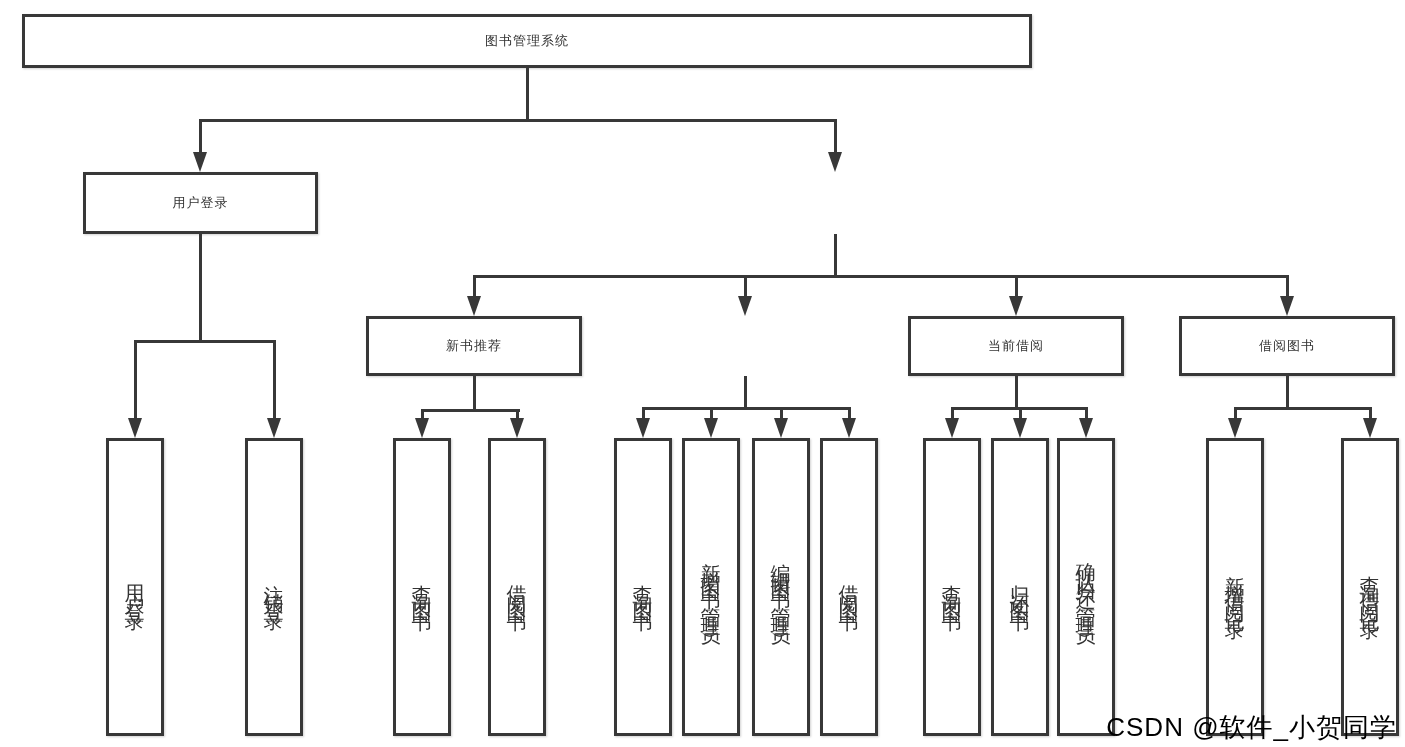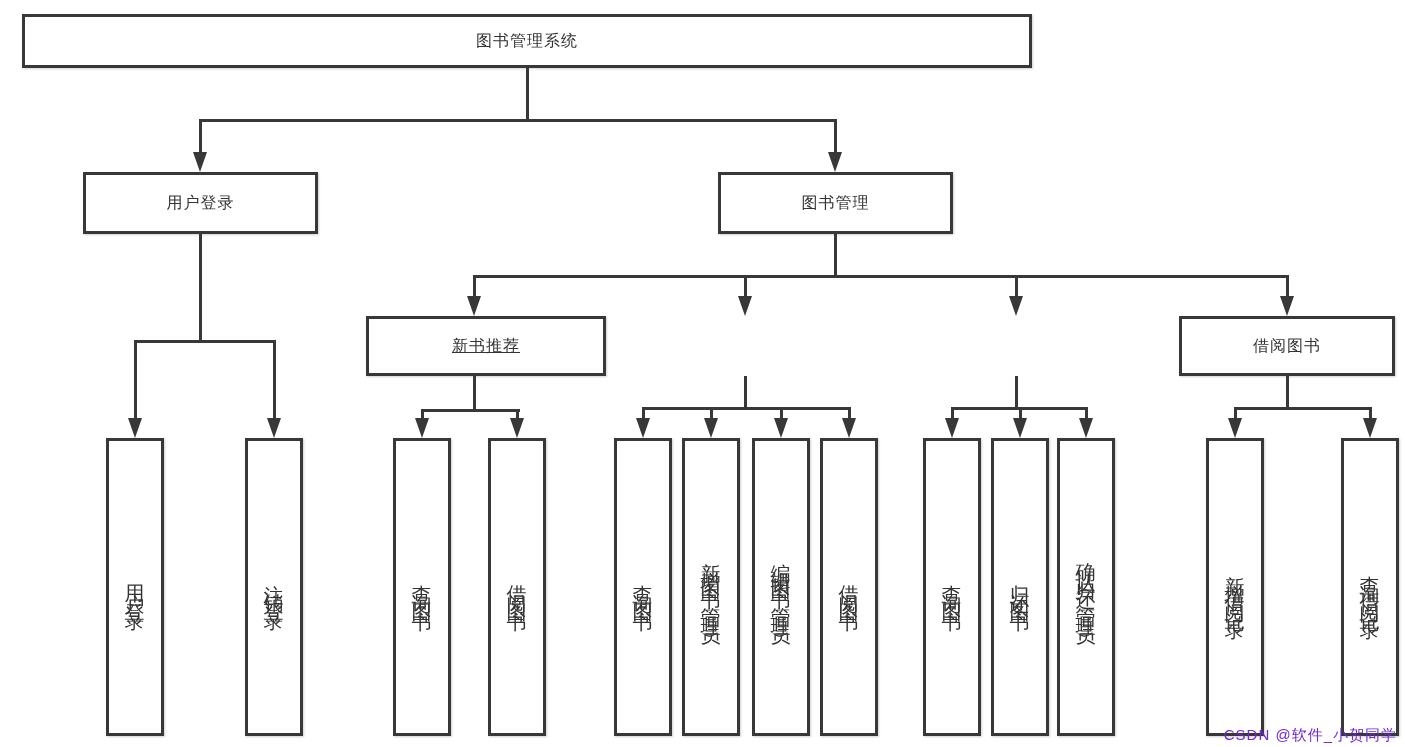--- a/index.html
+++ b/index.html
@@ -12,63 +12,63 @@
   }
   .box{
     position:absolute;
     box-sizing:border-box;
     border:3px solid #383838;
     background:#ffffff;
     display:flex;align-items:center;justify-content:center;
     color:#333333;
     box-shadow:1px 1px 2px rgba(0,0,0,0.18);
   }
-  .box-h{font-size:16px;letter-spacing:1px;}
+  .box-h{font-size:13px;letter-spacing:1px;}
   .box-v span{
     writing-mode:vertical-rl;
     text-orientation:mixed;
     font-size:20px;
     letter-spacing:9px;
     line-height:1;
     color:#333333;
   }
   .ln{position:absolute;background:#383838;}
   .ar{
     position:absolute;width:0;height:0;
     border-left:7px solid transparent;
     border-right:7px solid transparent;
     border-top:20px solid #383838;
   }
   #watermark{
     position:absolute;
     right:8px;bottom:2px;
-    font-size:15px;
-    color:#6d28d9;
+    font-size:26px;
+    color:#000000;
     letter-spacing:1px;
     white-space:nowrap;
   }
 </style>
 </head>
 <body>
 
 <div id="canvas">
 
   <div class="box box-h" style="left:22px;top:14px;width:1010px;height:54px;">
     <span>图书管理系统</span>
   </div>
 
   <div class="box box-h" style="left:83px;top:172px;width:235px;height:62px;">
     <span>用户登录</span>
   </div>
-  <div class="box box-h" style="left:718px;top:172px;width:235px;height:62px;">
-    <span>图书管理</span>
+
+  <div class="box box-h" style="left:366px;top:316px;width:216px;height:60px;">
+    <span>新书推荐</span>
   </div>
-
-  <div class="box box-h" style="left:366px;top:316px;width:240px;height:60px;text-decoration:underline;">
-    <span>新书推荐</span>
+  <div class="box box-h" style="left:908px;top:316px;width:216px;height:60px;">
+    <span>当前借阅</span>
   </div>
   <div class="box box-h" style="left:1179px;top:316px;width:216px;height:60px;">
     <span>借阅图书</span>
   </div>
 
   <div class="box box-v" style="left:106px;top:438px;width:58px;height:298px;">
     <span>用户登录</span>
   </div>
   <div class="box box-v" style="left:245px;top:438px;width:58px;height:298px;">
     <span>注销登录</span>

